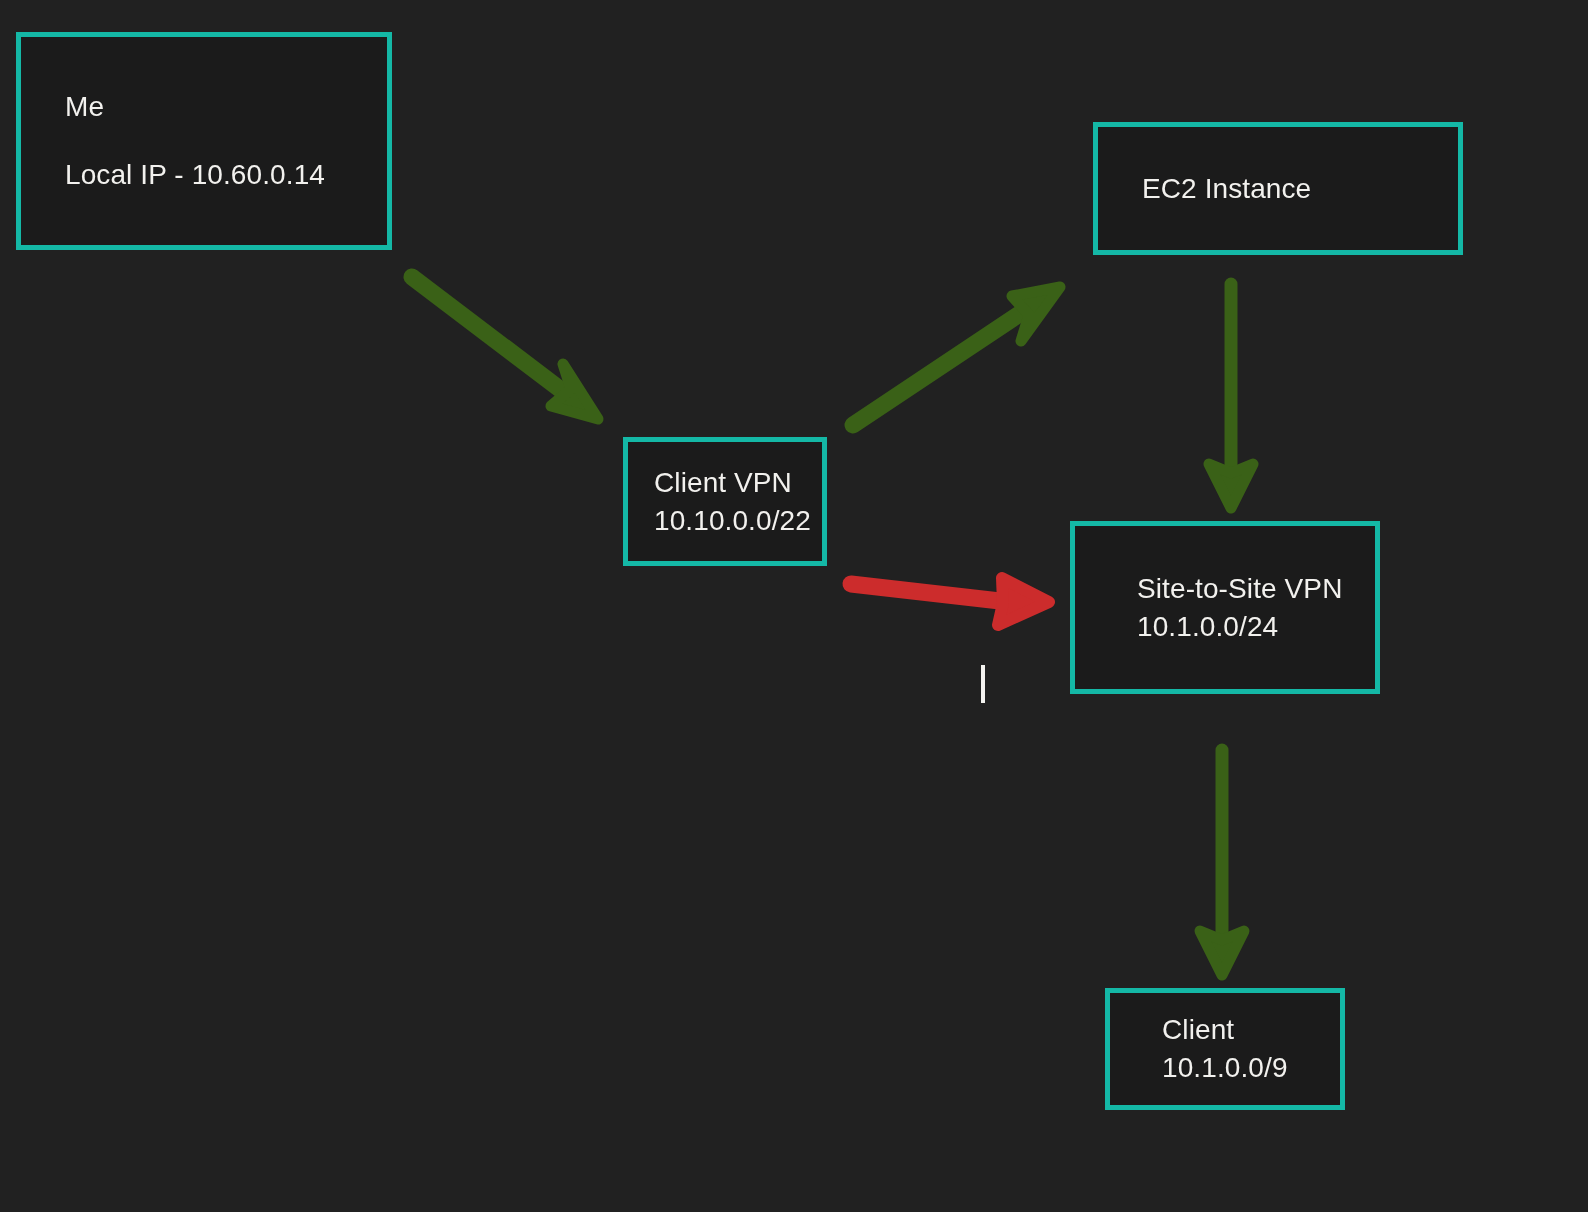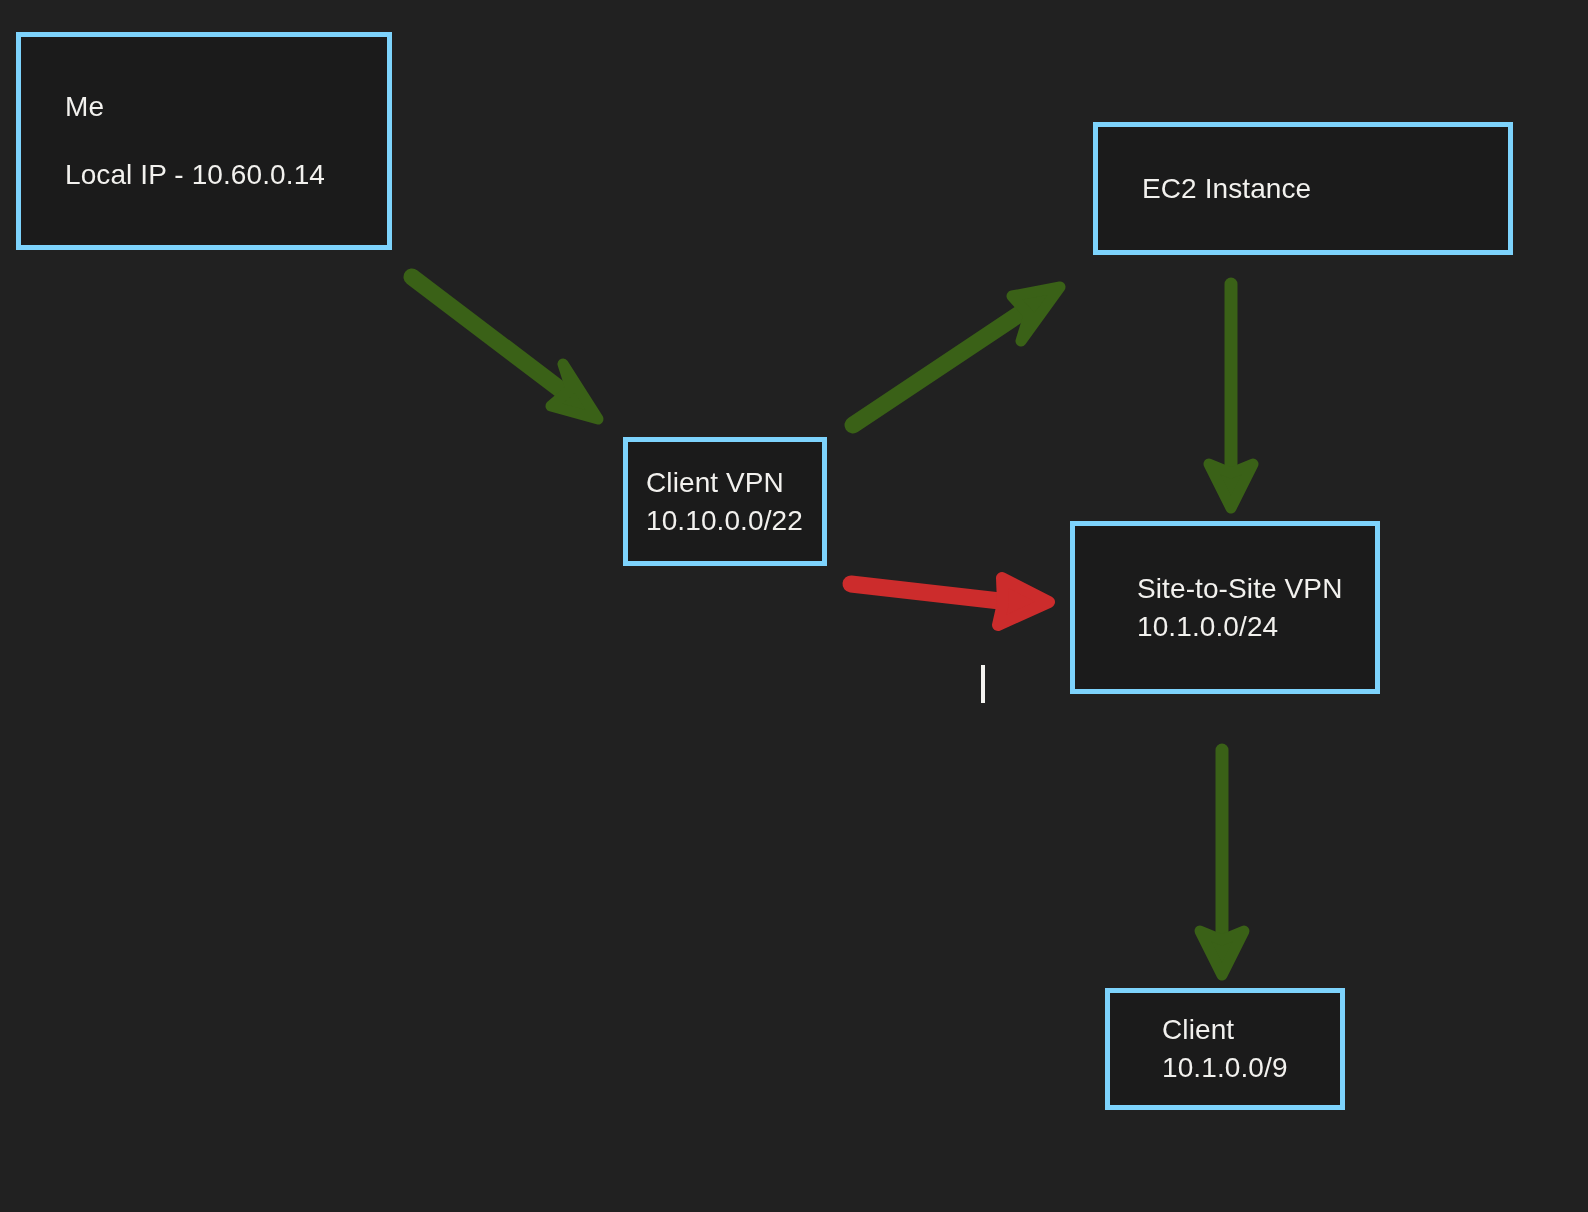--- a/index.html
+++ b/index.html
@@ -12,38 +12,38 @@
     width: 1588px;
     height: 1212px;
     background: #212121;
     overflow: hidden;
     font-family: "Liberation Sans", sans-serif;
   }
   .node {
     position: absolute;
     box-sizing: border-box;
     background: #1b1b1b;
-    border: 5px solid #7dd3fc;
+    border: 5px solid #14b8a6;
     color: #f2f1ee;
     display: flex;
     flex-direction: column;
     justify-content: center;
     padding-left: 34px;
     padding-right: 12px;
   }
   .node .line {
     font-size: 28px;
     line-height: 38px;
     letter-spacing: 0.1px;
     white-space: nowrap;
   }
   
   #node-me        { left: 16px;   top: 32px;   width: 376px; height: 218px; padding-left: 44px; }
-  #node-ec2       { left: 1093px; top: 122px;  width: 420px; height: 133px; padding-left: 44px; }
-  #node-clientvpn { left: 623px;  top: 437px;  width: 204px; height: 129px; padding-left: 18px; }
+  #node-ec2       { left: 1093px; top: 122px;  width: 370px; height: 133px; padding-left: 44px; }
+  #node-clientvpn { left: 623px;  top: 437px;  width: 204px; height: 129px; padding-left: 26px; }
   #node-s2s       { left: 1070px; top: 521px;  width: 310px; height: 173px; padding-left: 62px; justify-content: center; }
   #node-office    { left: 1105px; top: 988px;  width: 240px; height: 122px; padding-left: 52px; }
 
   #node-me .title { margin-bottom: 30px; }
 
   .arrow-layer {
     position: absolute;
     left: 0; top: 0;
     width: 1588px;
     height: 1212px;

